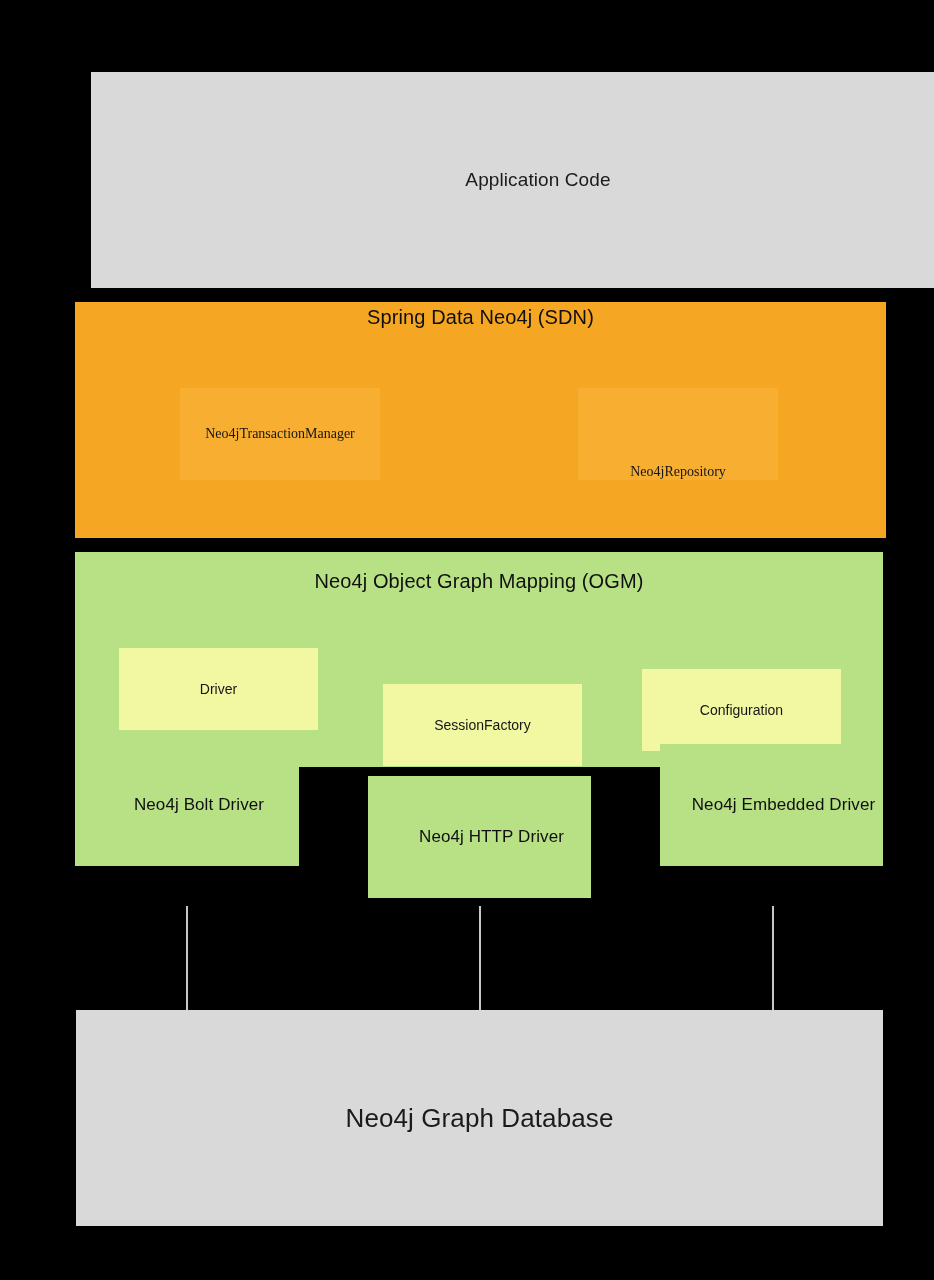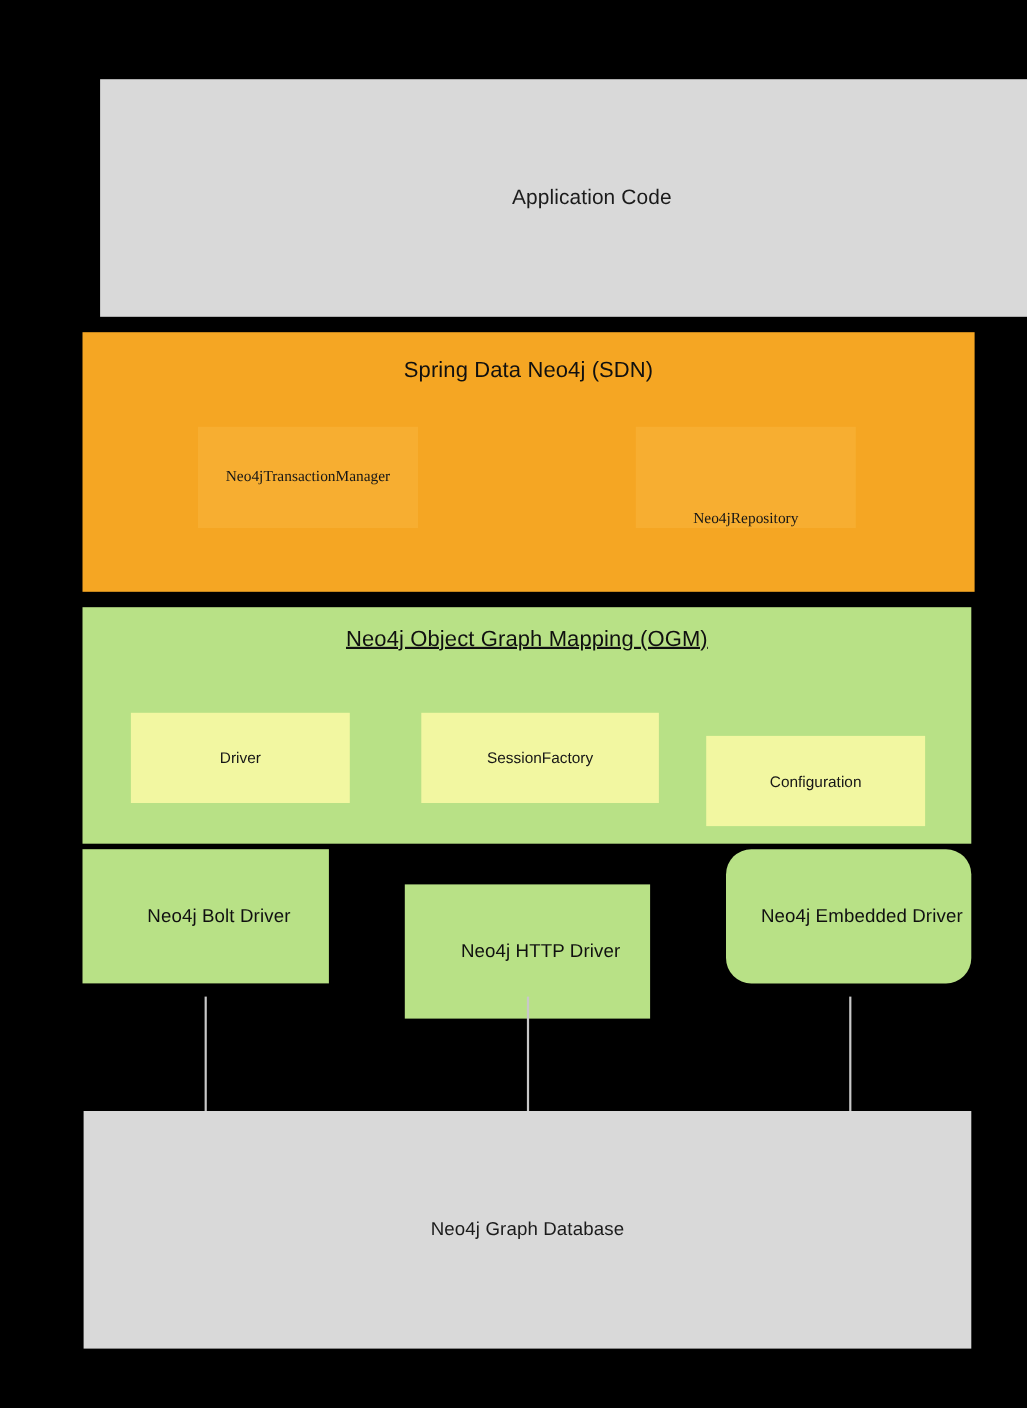--- a/index.html
+++ b/index.html
@@ -53,21 +53,21 @@
   .sdn-layer {
     left: 75px;
     top: 302px;
     width: 811px;
     height: 236px;
     background: #f5a623;
     flex-direction: column;
     align-items: center;
   }
   .sdn-layer .layer-title {
-    margin-top: 24px;
+    margin-top: 4px;
     font-size: 20px;
     color: #101010;
     letter-spacing: 0.1px;
   }
   .sdn-children {
     position: absolute;
     left: 0;
     top: 86px;
     width: 811px;
     height: 92px;
@@ -95,62 +95,61 @@
     height: 215px;
     background: #b8e186;
     flex-direction: column;
     align-items: center;
   }
   .ogm-layer .layer-title {
     margin-top: 18px;
     font-size: 20px;
     color: #101010;
     letter-spacing: 0.1px;
-    text-decoration: underline;
   }
   .ogm-children {
     position: absolute;
     left: 0;
     top: 96px;
     width: 808px;
     height: 82px;
   }
   .ogm-box {
     position: absolute;
     top: 0;
     height: 82px;
     background: #f2f7a1;
     display: flex;
     align-items: center;
     justify-content: center;
     font-size: 14px;
     color: #161616;
   }
   .ogm-box.box-session  { left: 44px;  width: 199px; }
-  .ogm-box.box-factory  { left: 308px; width: 216px; }
+  .ogm-box.box-factory  { left: 308px; width: 199px; margin-top: 36px; }
   .ogm-box.box-config   { left: 567px; width: 199px; margin-top: 21px; }
 
   
   .driver-box {
     position: absolute;
-    top: 772px;
+    top: 744px;
     height: 122px;
     background: #b8e186;
     display: flex;
     align-items: center;
     justify-content: center;
     font-size: 17px;
     color: #101010;
     letter-spacing: 0.1px;
     box-sizing: border-box;
     padding-left: 24px;
   }
   .driver-box.driver-bolt     { left: 75px;  width: 224px; }
   .driver-box.driver-http     { left: 368px; width: 223px; margin-top: 32px; }
-  .driver-box.driver-embedded { left: 660px; width: 223px; border-radius: 23px; }
+  .driver-box.driver-embedded { left: 660px; width: 223px; }
 
   
   .connector {
     position: absolute;
     top: 906px;
     width: 2px;
     height: 105px;
     background: #c8c8c8;
   }
   .connector.conn-bolt     { left: 186px; }
@@ -161,21 +160,21 @@
   .db-layer {
     left: 76px;
     top: 1010px;
     width: 807px;
     height: 216px;
     background: #d9d9d9;
     align-items: center;
     justify-content: center;
   }
   .db-layer .layer-label {
-    font-size: 17px;
+    font-size: 26px;
     color: #1b1b1b;
     letter-spacing: 0.1px;
   }
 </style>
 </head>
 <body>
 
 <div id="diagram">
 
   <div class="layer app-layer">

